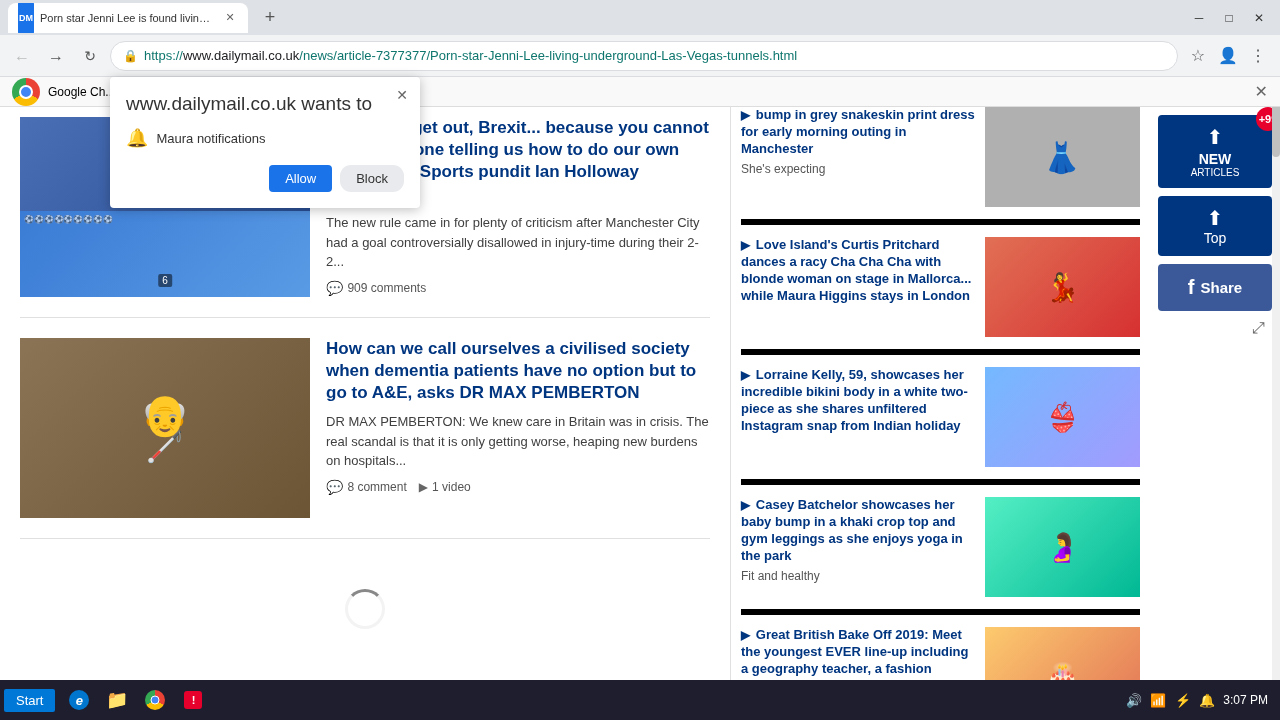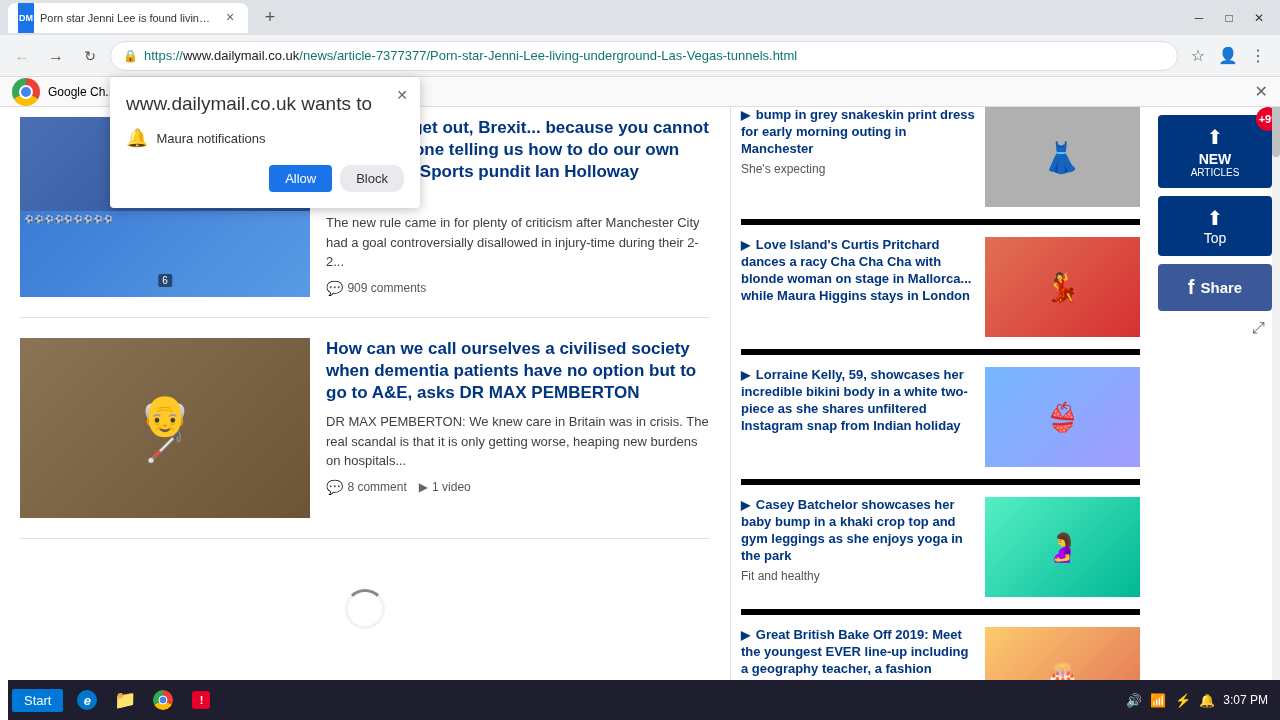--- a/index.html
+++ b/index.html
@@ -348,21 +348,21 @@
 
     
     .taskbar {
       height: 40px;
       background: #1e1e2e;
       display: flex;
       align-items: center;
       padding: 4px 4px;
       gap: 2px;
       position: absolute;
-      bottom: 0; left: 8px; right: 0;
+      bottom: 0; left: 0; right: 0;
     }
     .taskbar-start {
       background: #0078d7;
       color: white;
       padding: 4px 12px;
       border-radius: 2px;
       font-size: 13px;
       cursor: pointer;
       display: flex; align-items: center; gap: 4px;
     }

